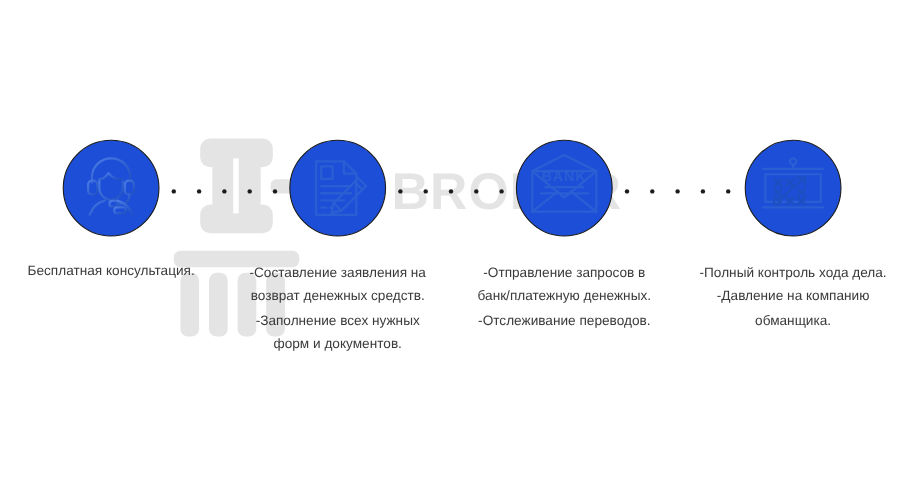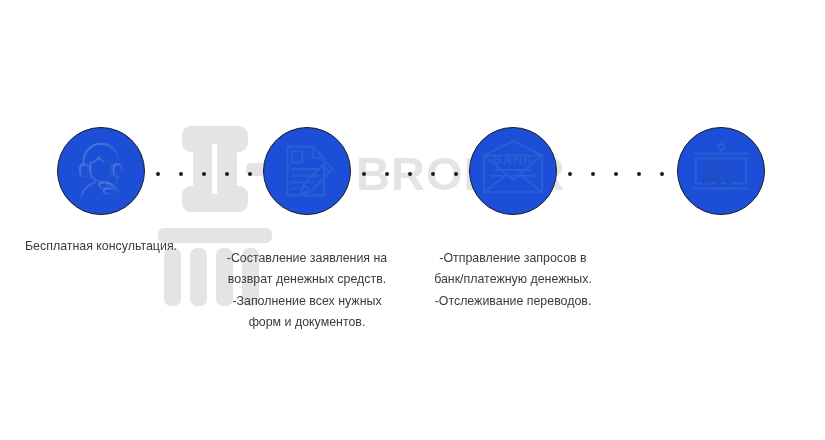--- a/index.html
+++ b/index.html
@@ -81,21 +81,21 @@
     background: #1d4ed8;
     display: flex;
     align-items: center;
     justify-content: center;
     box-sizing: border-box;
     flex: none;
   }
   .icon-circle svg { display: block; }
 
   .step-caption {
-    margin-top: 33px;
+    margin-top: 23px;
     text-align: center;
     color: #3b3b3b;
     font-size: 12.4px;
     line-height: 1.72;
     width: 196px;
     white-space: pre-line;
   }
   .step-1 .step-caption {
     margin-top: 21px;
     width: 206px;
@@ -294,16 +294,19 @@
             <path d="M37 41l6 6M43 41l-6 6"></path>
           </g>
 
           <g stroke="#1e4fc2" stroke-width="2.4" stroke-linecap="round" stroke-linejoin="round" fill="none">
             <path d="M18 44l25-22"></path>
             <path d="M35.5 22H43v7.5"></path>
           </g>
           <circle cx="17" cy="44.5" r="3.1" fill="none" stroke="#1e4fc2" stroke-width="2.4"></circle>
         </svg>
       </div>
+      <div class="step-caption">-Полный контроль хода дела.
+-Давление на компанию
+обманщика.</div>
     </div>
 
   </div>
 </div>
 
 </body></html>

